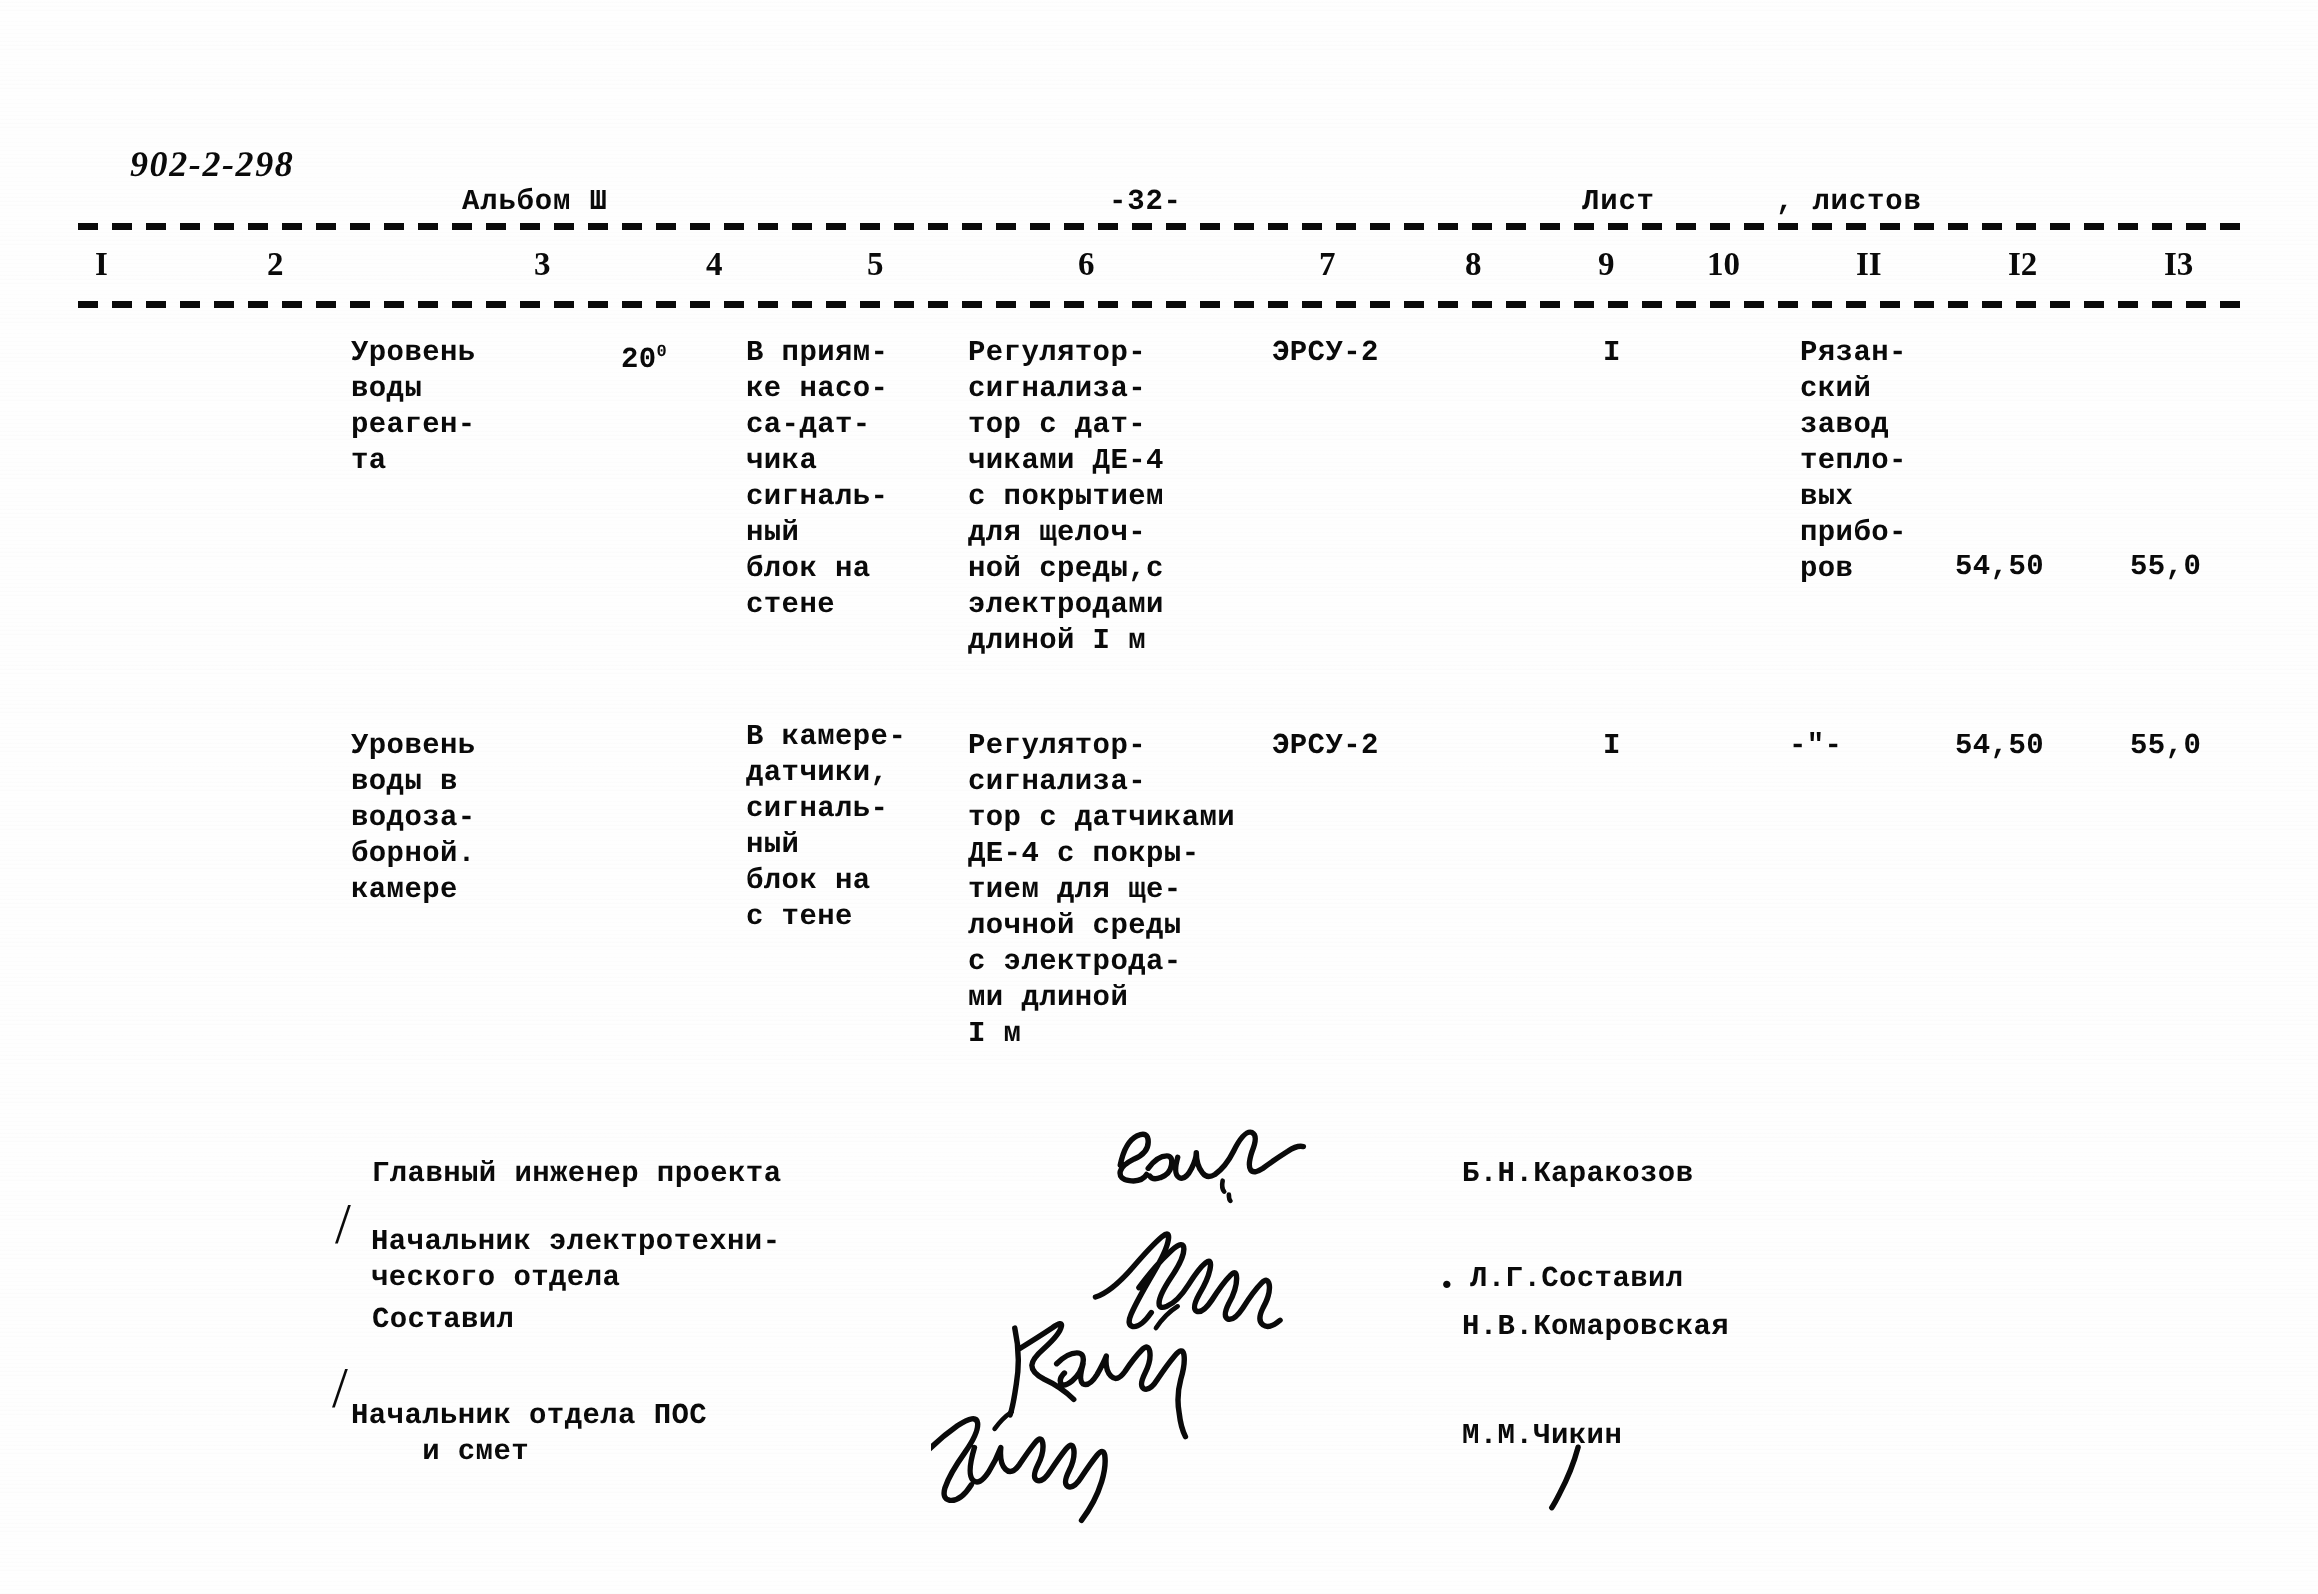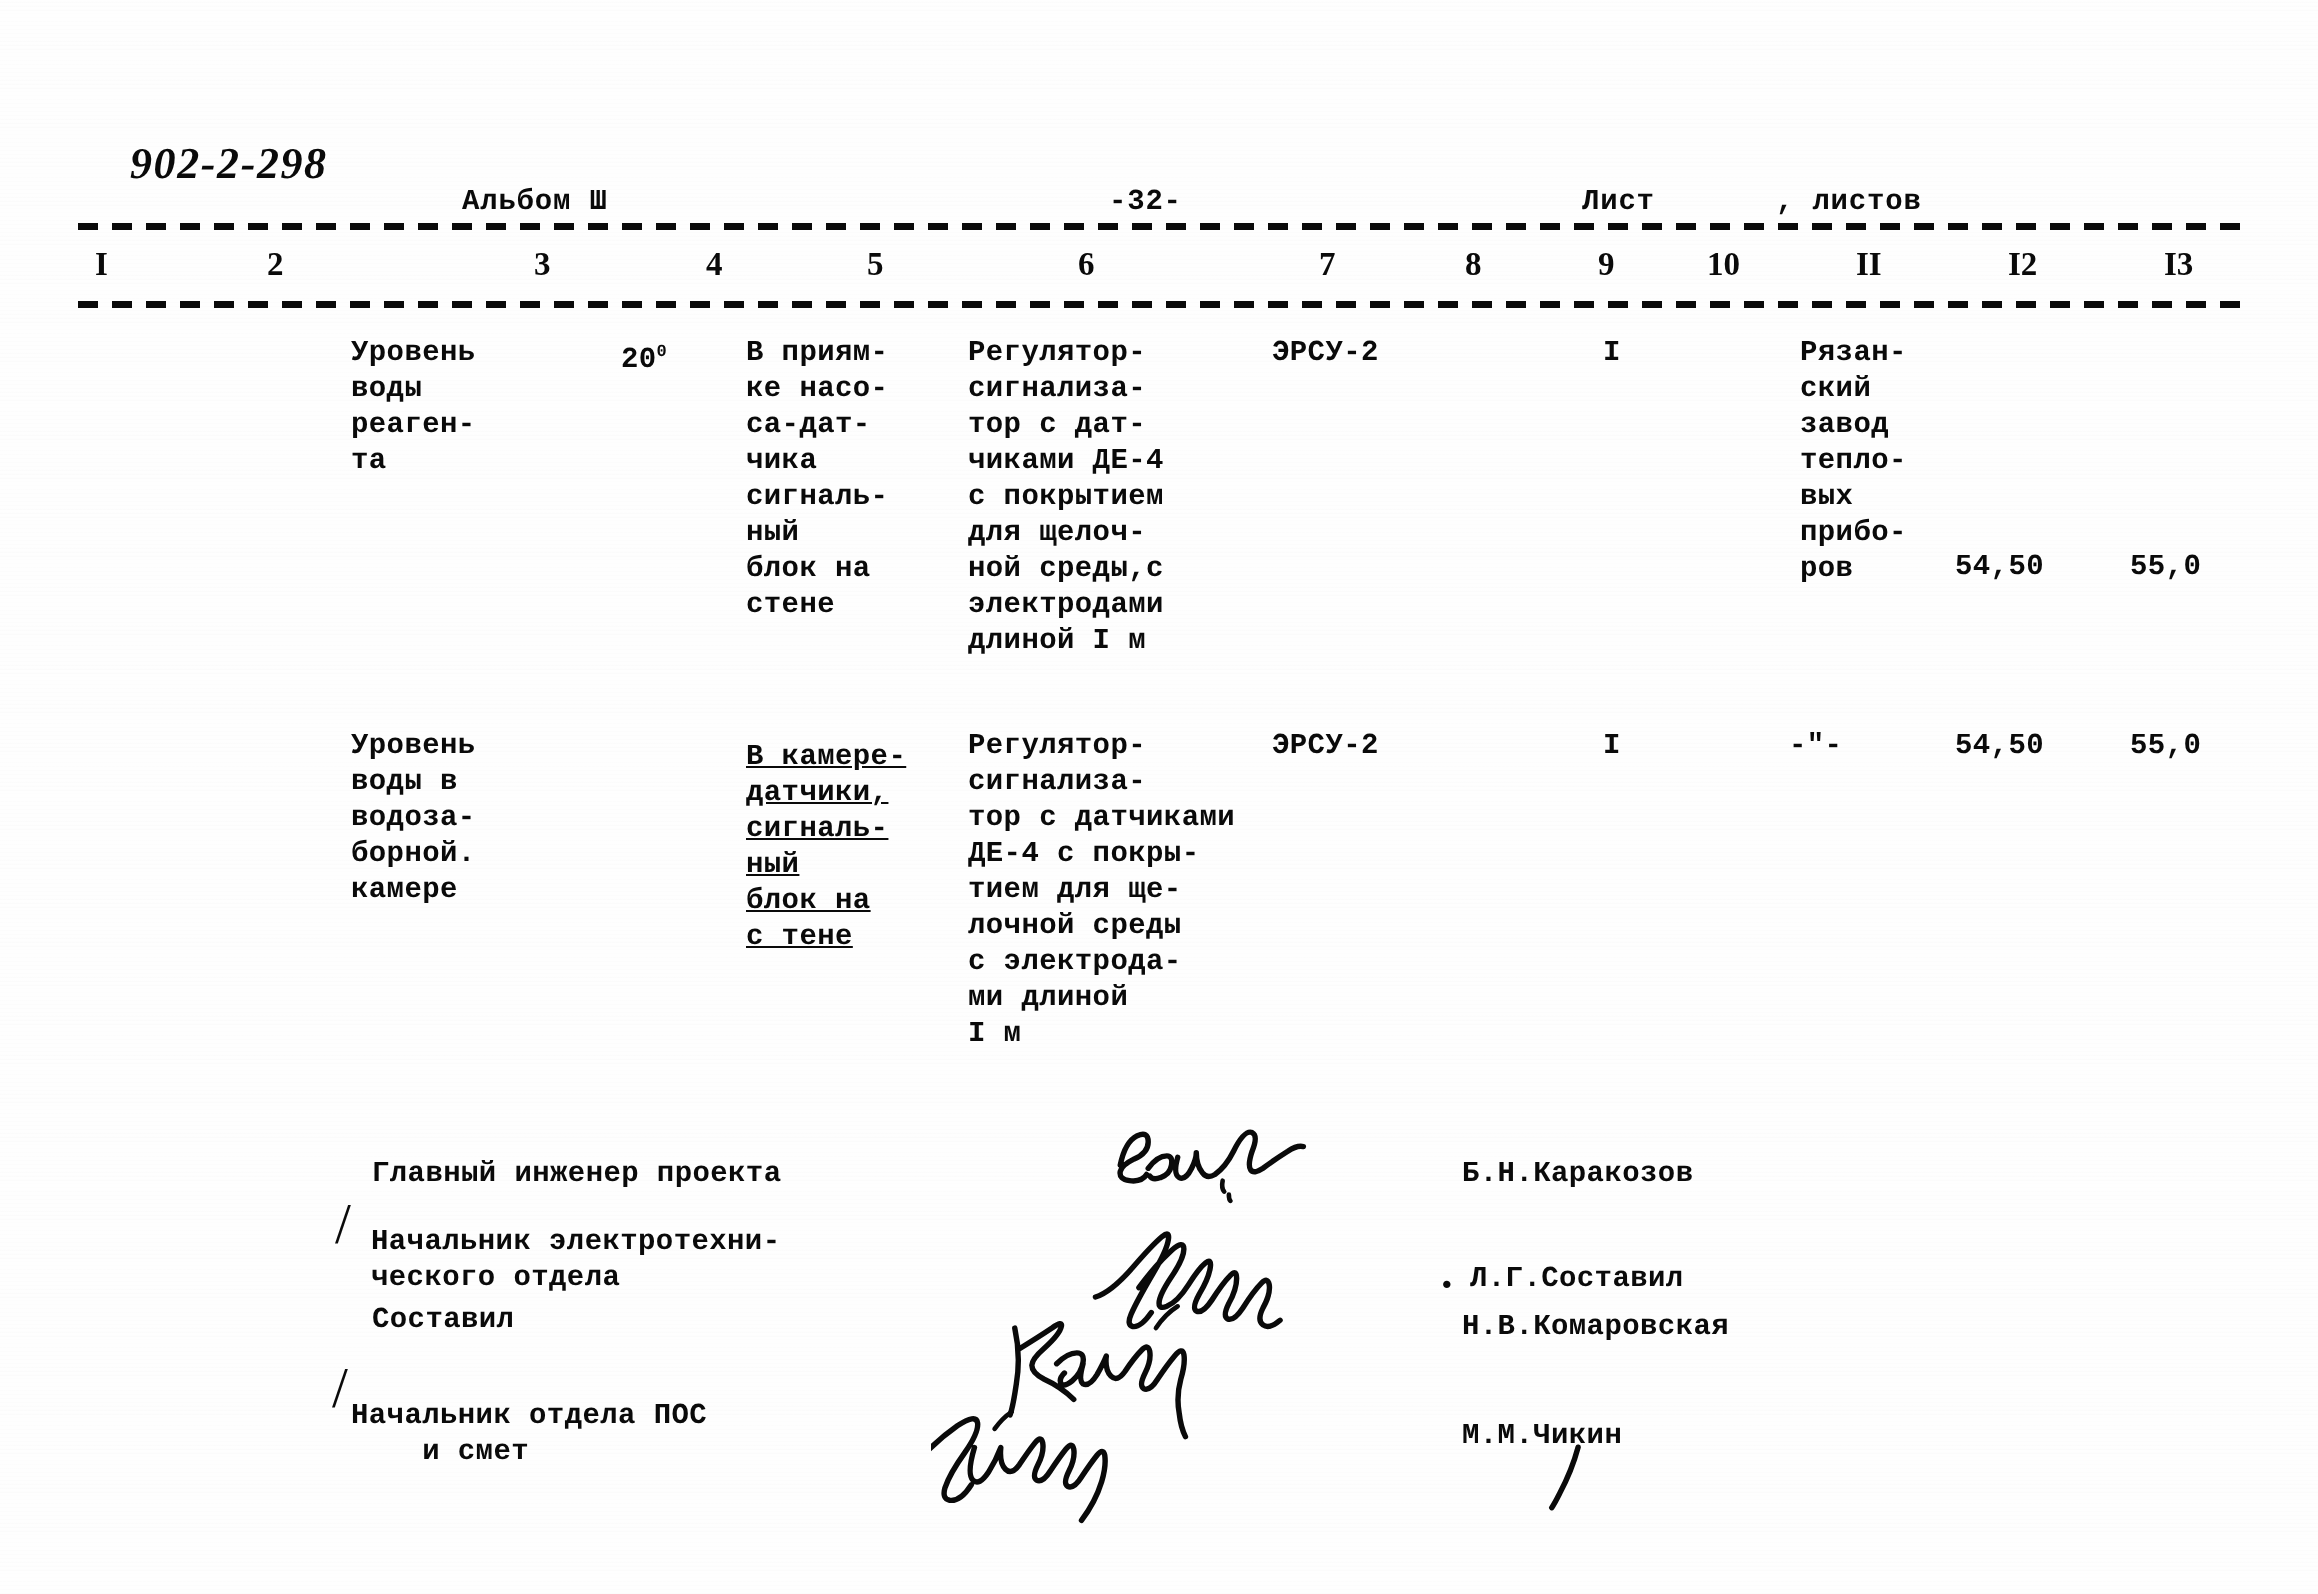--- a/index.html
+++ b/index.html
@@ -41,21 +41,21 @@
   .hdr {
     font-size: 29px;
     letter-spacing: 0.8px;
     margin-top: 29px;
   }
 
   .handnum {
     font-family: "Liberation Serif", "DejaVu Serif", serif;
     font-style: italic;
     font-weight: 700;
-    font-size: 44px;
+    font-size: 36px;
     letter-spacing: 1.6px;
   }
 
   .colnum {
     position: absolute;
     font-family: "Liberation Serif", "DejaVu Serif", serif;
     font-weight: 700;
     font-size: 33px;
     line-height: 33px;
     white-space: pre;
@@ -174,21 +174,21 @@
     <div class="cell" style="left:1955px; top:549px;">54,50</div>
     <div class="cell" style="left:2130px; top:549px;">55,0</div>
   </div>
 
   <div>
     <div class="cell" style="left:351px;  top:728px;">Уровень
 воды в
 водоза-
 борной.
 камере</div>
-    <div class="cell" style="left:746px;  top:739px;text-decoration:underline;">В камере-
+    <div class="cell" style="left:746px;  top:719px;">В камере-
 датчики,
 сигналь-
 ный
 блок на
 с тене</div>
     <div class="cell" style="left:968px; top:728px;">Регулятор-
 сигнализа-
 тор с датчиками
 ДЕ-4 с покры-
 тием для ще-

